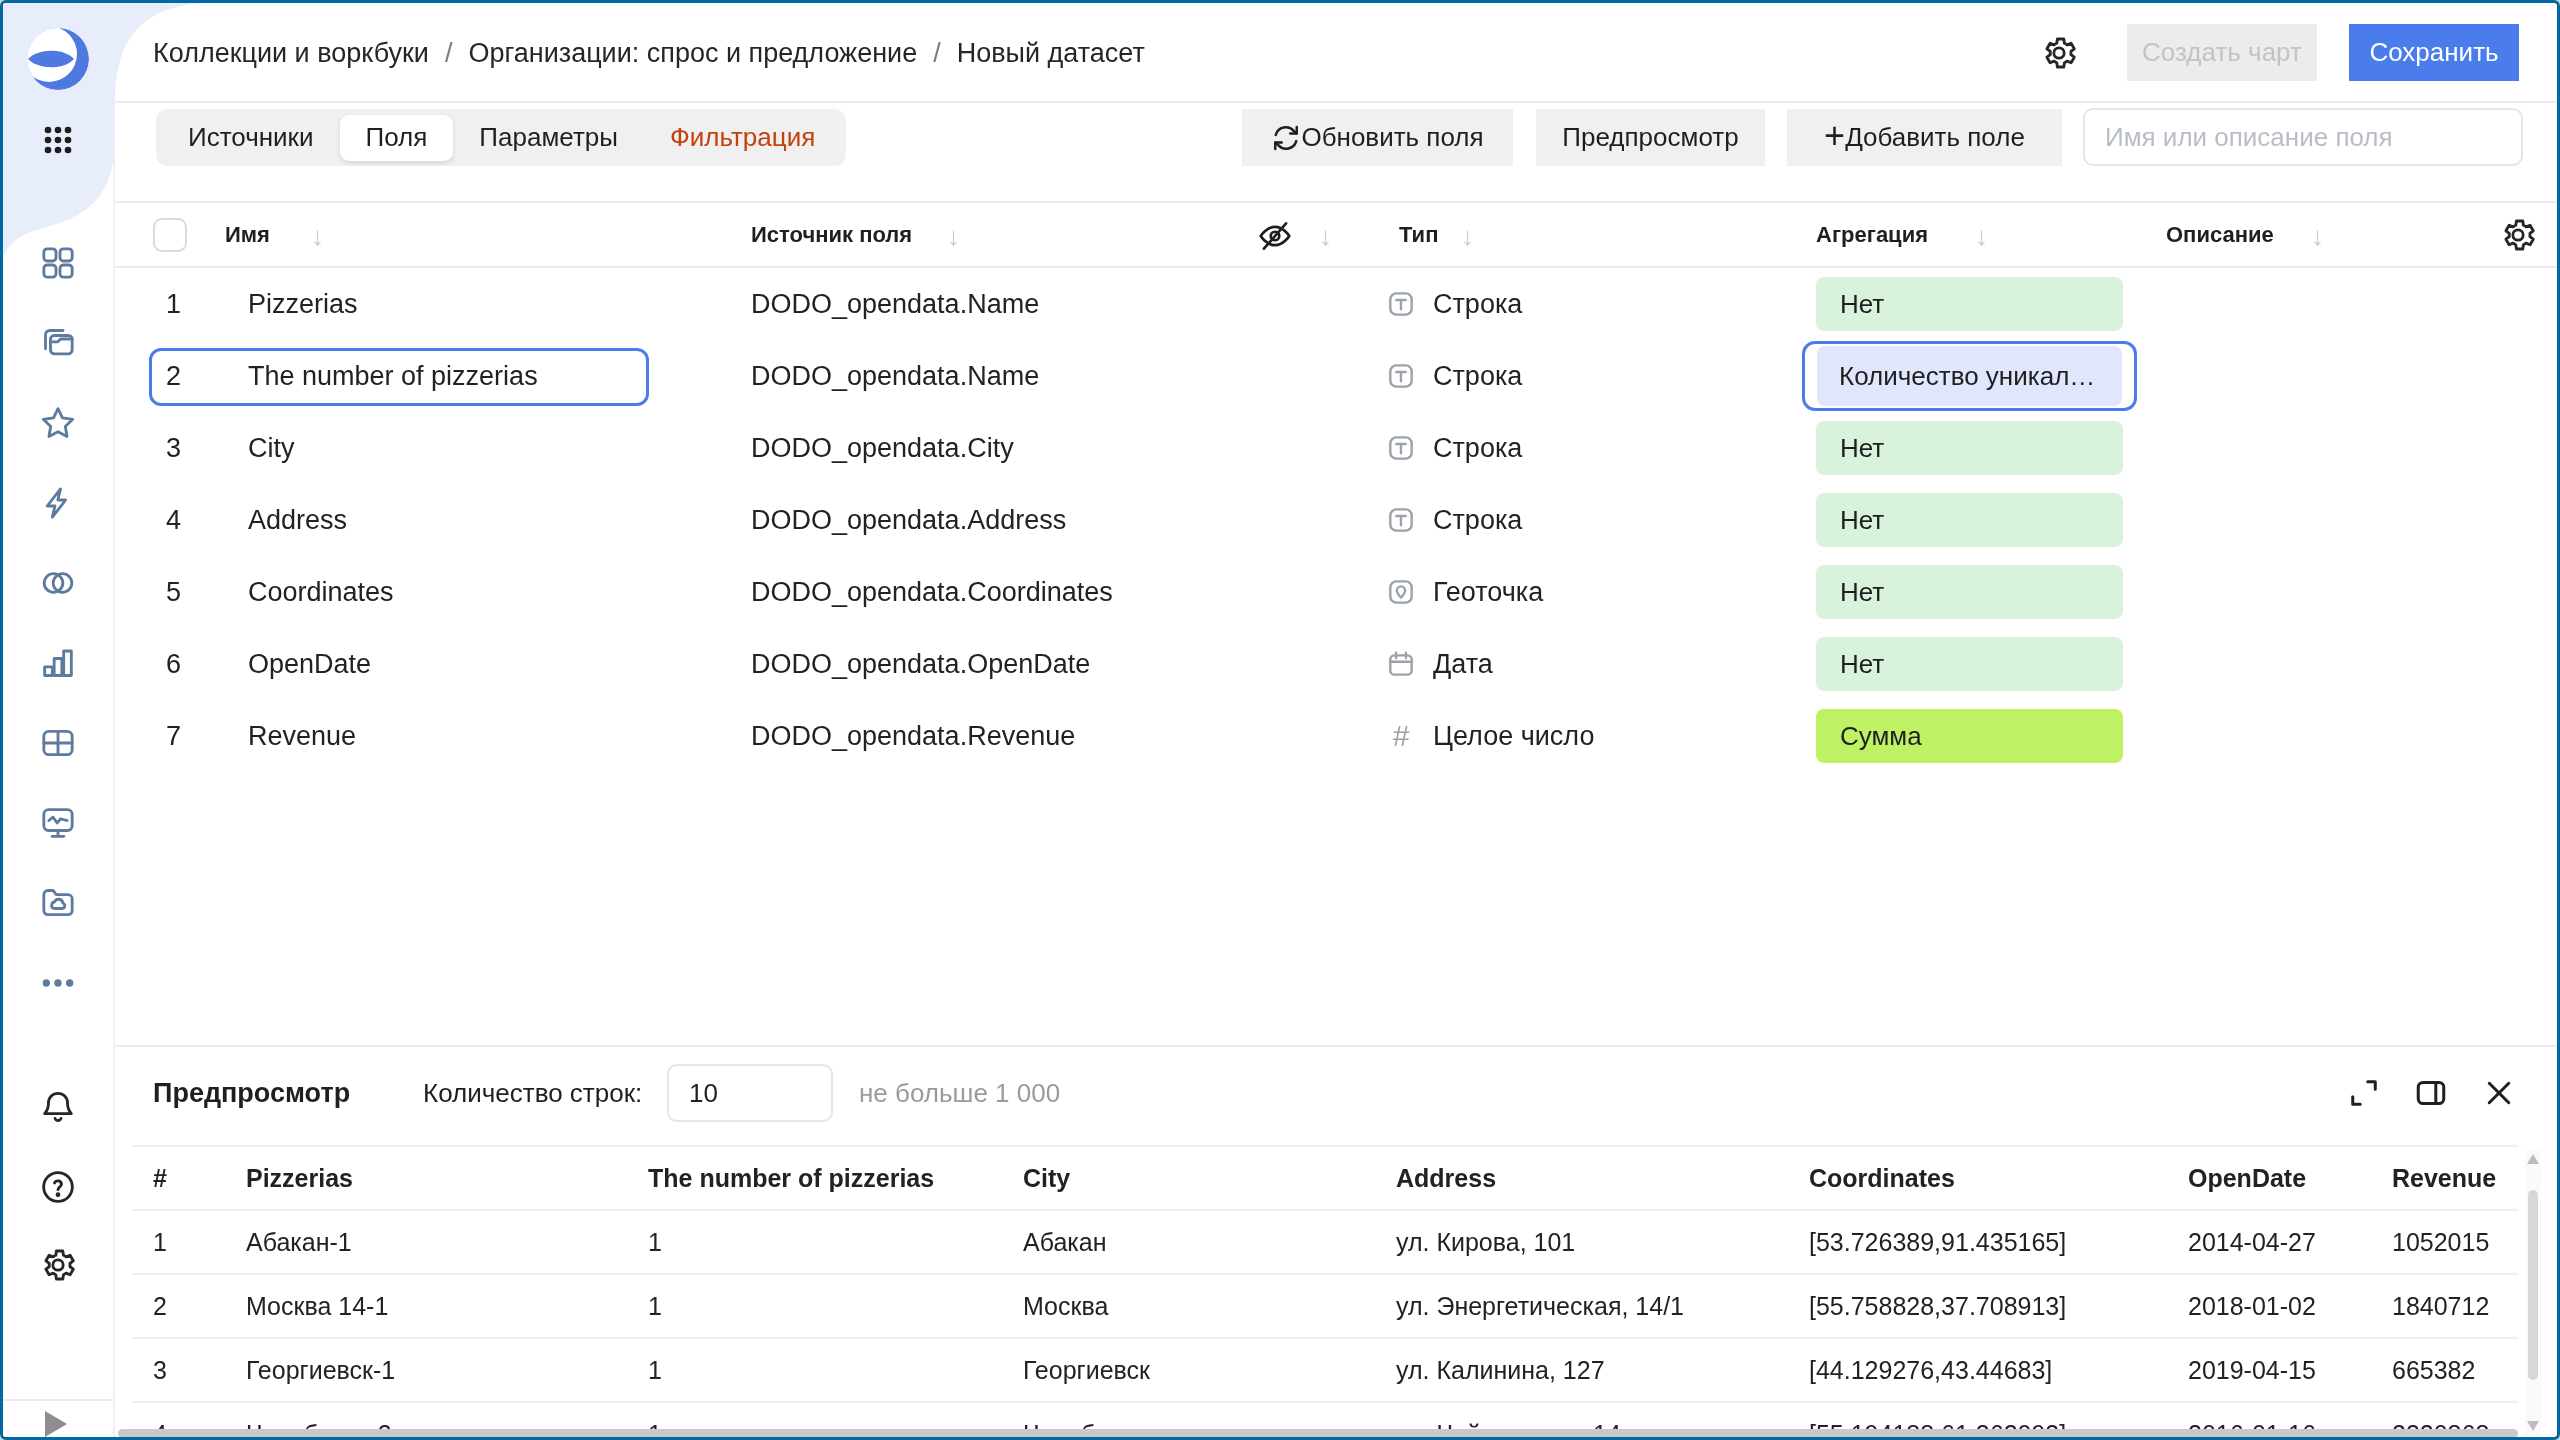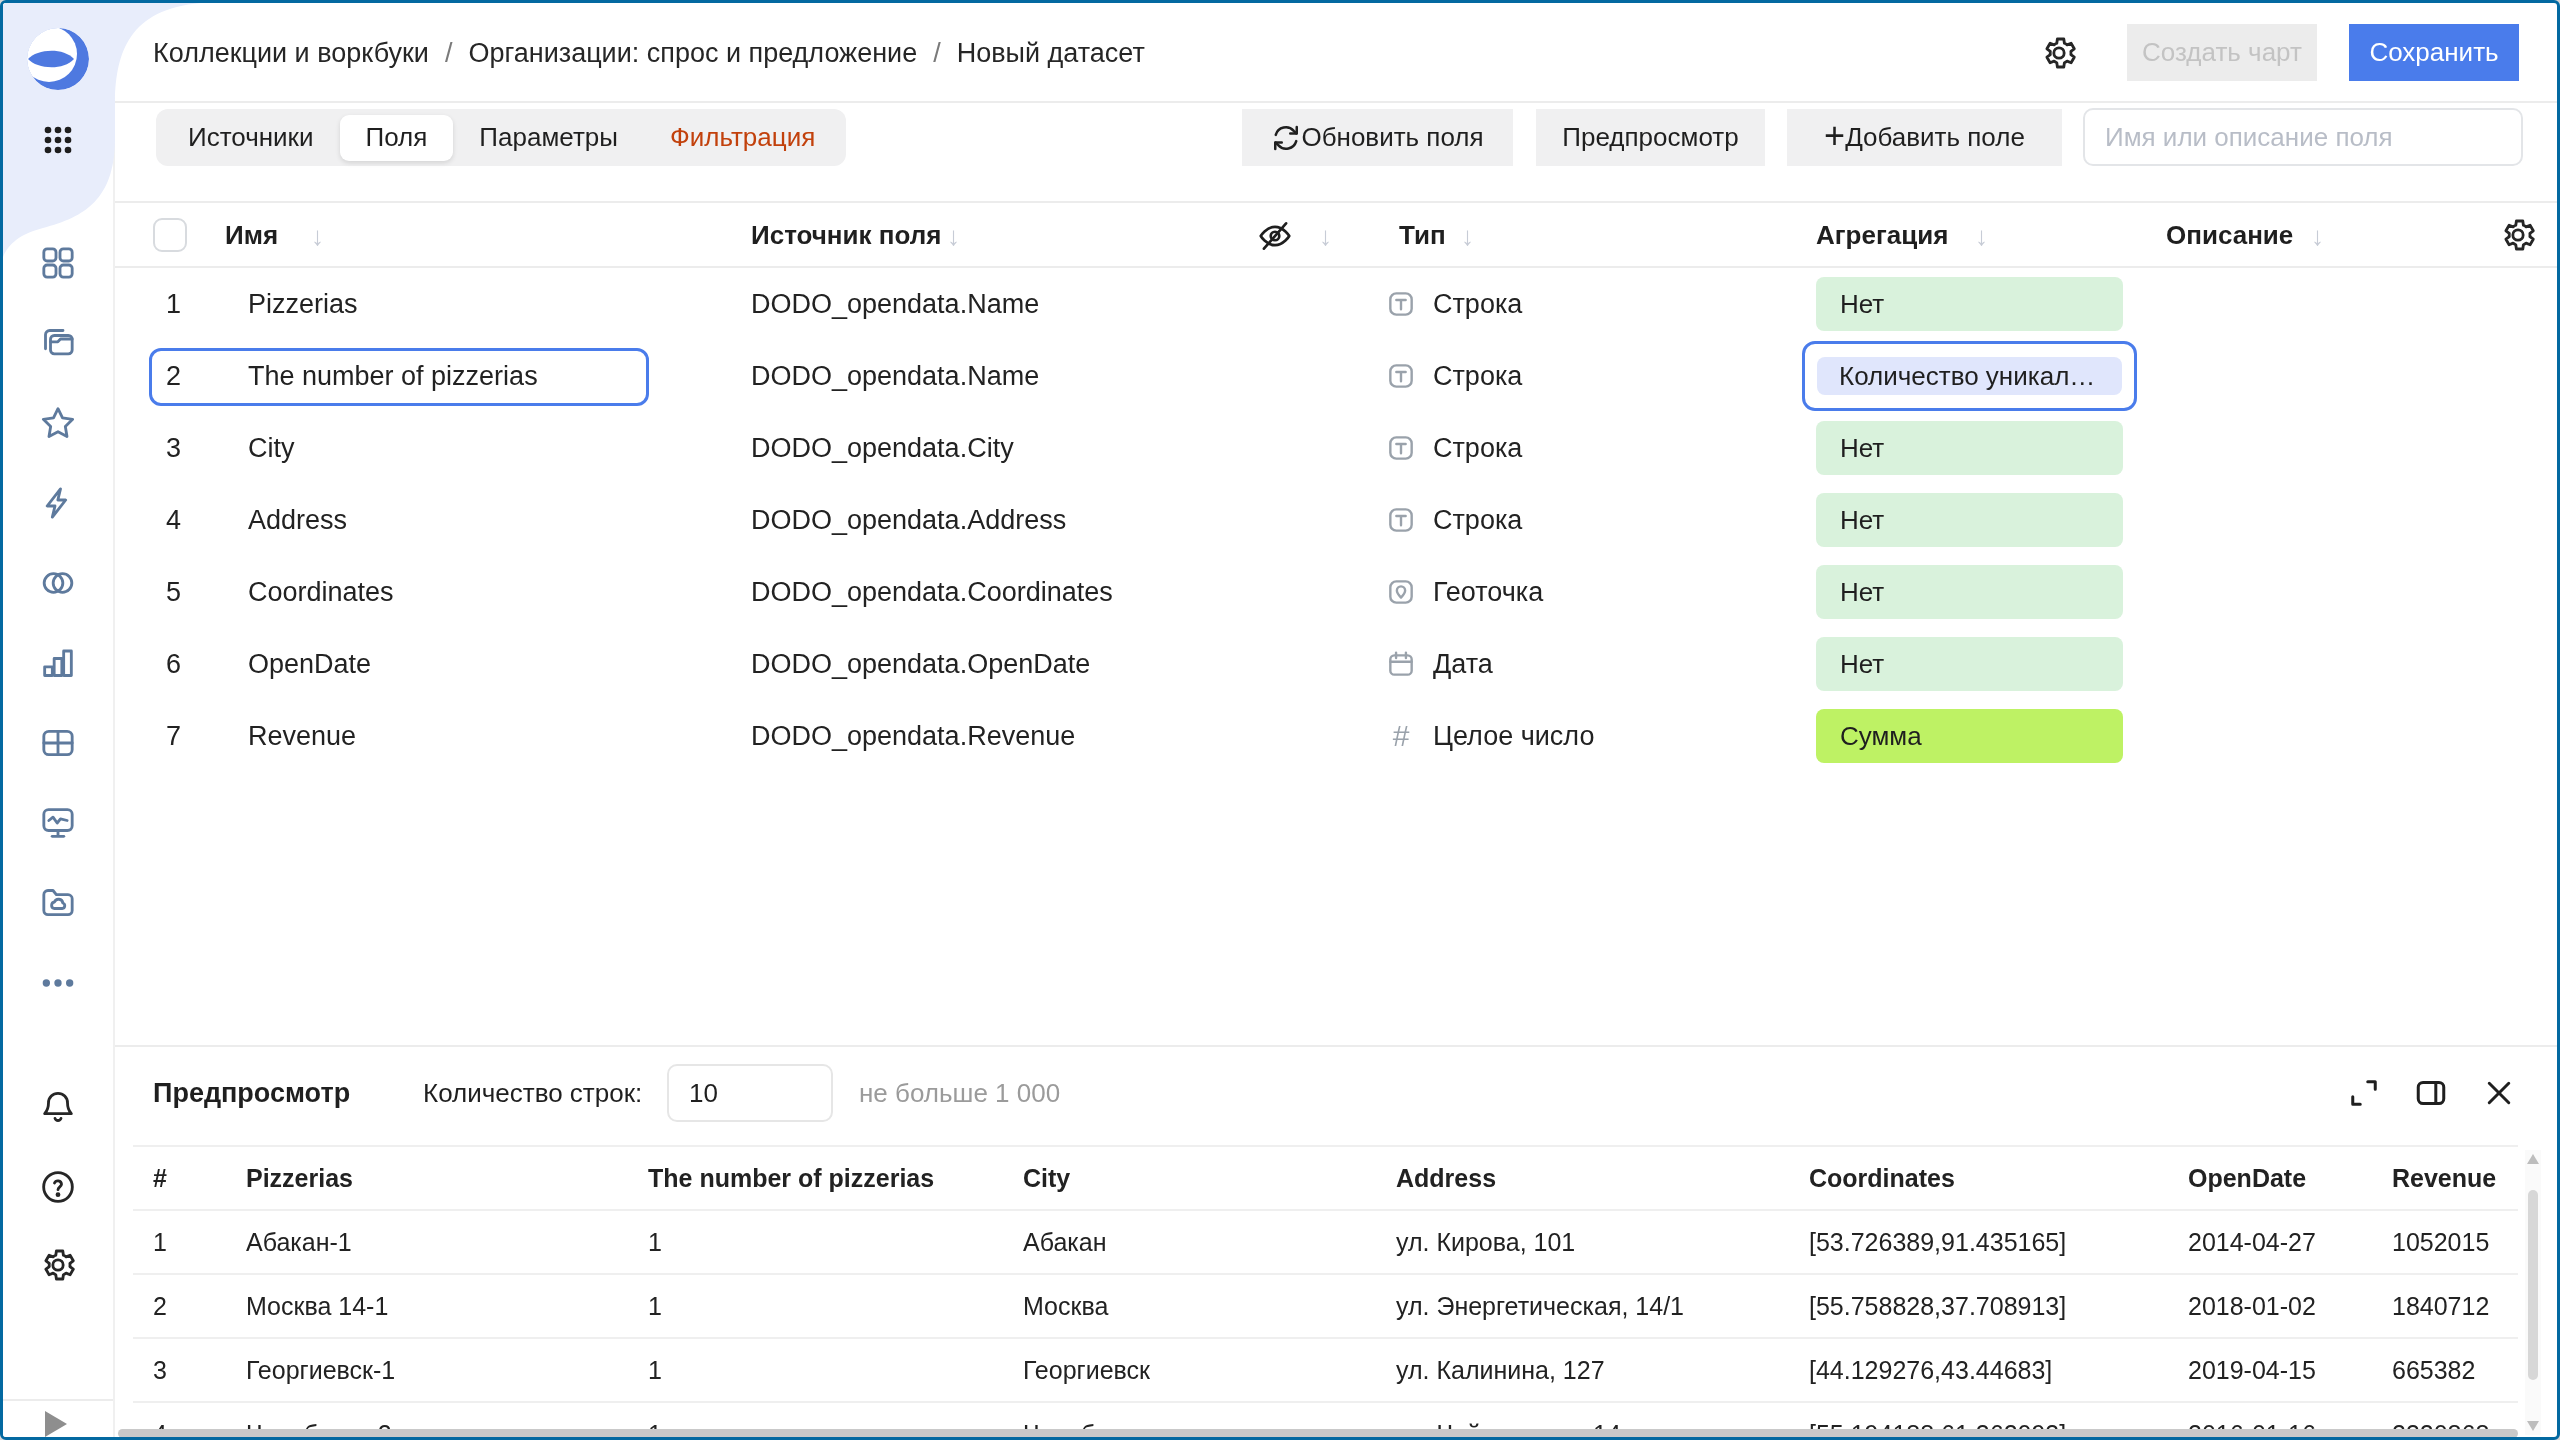--- a/index.html
+++ b/index.html
@@ -36,38 +36,38 @@
   .tbtn{background:#f0f0f1;color:#1f1f1f;}
   #btn-refresh{left:1239px;top:106px;width:271px;height:57px;}
   #btn-preview{left:1533px;top:106px;width:229px;height:57px;}
   #btn-addfield{left:1784px;top:106px;width:275px;height:57px;}
   #btn-addfield .plus{font-size:36px;font-weight:300;line-height:36px;margin-top:-3px;}
   #search{left:2080px;top:105px;width:440px;height:58px;border:2px solid #e3e5e8;border-radius:10px;box-sizing:border-box;font-size:26px;padding:0 20px;color:#1f1f1f;outline:none;font-family:inherit;}
   #search::placeholder{color:#b8bdc7;}
   
   .hline{height:2px;background:#ececec;}
   #fth{left:110px;top:200px;width:2450px;height:64px;}
-  .fh{position:absolute;top:0;height:80px;line-height:64px;font-size:26px;font-weight:600;color:#1f1f1f;}
+  .fh{position:absolute;top:0;height:80px;line-height:64px;font-size:22px;font-weight:600;color:#1f1f1f;}
   .sort{position:absolute;top:0;height:64px;line-height:66px;font-size:26px;color:#c7ccd6;cursor:pointer;}
   #cb{position:absolute;left:40px;top:15px;width:34px;height:34px;border:2.5px solid #d8dbdf;border-radius:9px;background:#fff;box-sizing:border-box;cursor:pointer;}
   .frow{position:absolute;left:110px;width:2450px;height:72px;}
   .fc{position:absolute;top:0;height:72px;line-height:72px;font-size:27px;color:#222;}
   .fc-num{left:53px;}
   .fc-name{left:135px;cursor:pointer;}
   .fc-src{left:638px;}
   .fc-type{left:1272px;display:flex;align-items:center;gap:16px;height:72px;}
   .ticon{width:32px;height:32px;}
   .stroke-type{fill:none;stroke:#9aa2ab;stroke-width:1.8;stroke-linecap:round;stroke-linejoin:round;}
   .hash{font-size:30px;color:#9aa2ab;width:32px;text-align:center;}
   .agg{position:absolute;left:1703px;top:9px;width:307px;height:54px;border-radius:8px;display:flex;align-items:center;padding:0 24px;box-sizing:border-box;font-size:26px;cursor:pointer;}
   .agg-green{background:#d9f2dc;}
   .agg-blue{background:#bef264;}
   .sel-box{position:absolute;left:36px;top:8px;width:500px;height:58px;border:3.5px solid #4a7ceb;border-radius:12px;box-sizing:border-box;}
   .agg-sel{position:absolute;left:1689px;top:1px;width:335px;height:70px;border:3.5px solid #4a7ceb;border-radius:13px;box-sizing:border-box;display:flex;align-items:center;justify-content:center;cursor:pointer;}
-  .agg2{width:305px;height:38px;background:#e0e6fc;border-radius:8px;display:flex;align-items:center;padding:0 22px;box-sizing:border-box;font-size:26px;white-space:nowrap;overflow:hidden;}
+  .agg2{width:305px;height:60px;background:#e0e6fc;border-radius:8px;display:flex;align-items:center;padding:0 22px;box-sizing:border-box;font-size:26px;white-space:nowrap;overflow:hidden;}
   #ft-gear{left:2495px;top:212px;width:40px;height:40px;cursor:pointer;}
   #eye-off{position:absolute;left:1143px;top:14px;width:38px;height:38px;cursor:pointer;}
   
   #pv-top{left:112px;top:1042px;width:2445px;}
   #pv-title{left:150px;top:1062px;height:56px;line-height:56px;font-size:27px;font-weight:700;}
   #pv-rows-label{left:420px;top:1062px;height:56px;line-height:56px;font-size:26px;color:#1f1f1f;}
   #pv-count{left:664px;top:1061px;width:166px;height:58px;border:2px solid #e6e6e6;border-radius:10px;box-sizing:border-box;font-size:26px;padding:0 20px;color:#1f1f1f;outline:none;font-family:inherit;}
   #pv-hint{left:856px;top:1062px;height:56px;line-height:56px;font-size:26px;color:#9b9b9b;}
   .pv-ic{top:1072px;width:36px;height:36px;cursor:pointer;}
   .prow{position:absolute;left:110px;width:2410px;height:64px;}

